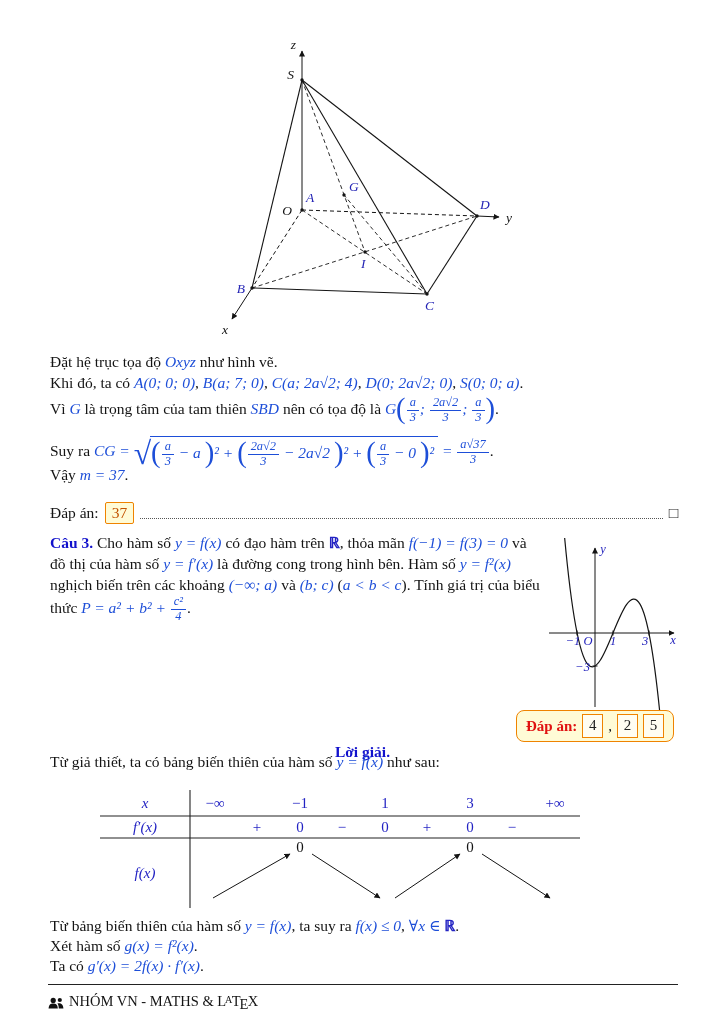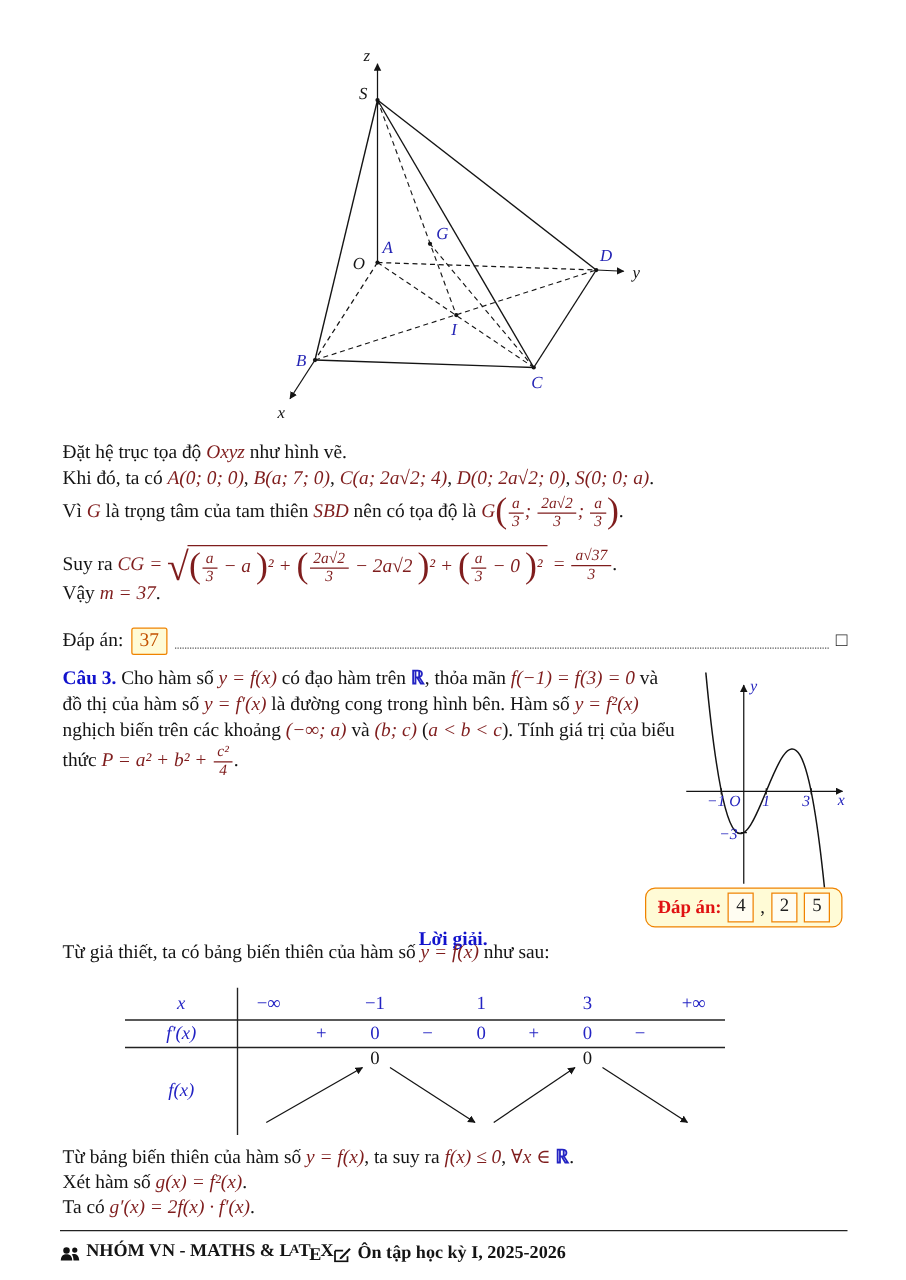--- a/index.html
+++ b/index.html
@@ -1,20 +1,20 @@
 <!DOCTYPE html>
 <html><head>
 <meta charset="utf-8">
 <style>
   html,body{margin:0;padding:0}
   body{width:725px;height:1024px;position:relative;background:#fff;overflow:hidden;
        font-family:"Liberation Serif","DejaVu Serif",serif;color:#141414;font-size:15.5px;line-height:1.34}
   .line{position:absolute;left:50px;width:628px;white-space:nowrap}
   .para{position:absolute;white-space:normal}
-  .m{color:#7f1d1d;font-style:italic}
+  .m{color:#1d4ed8;font-style:italic}
   .mu{color:#2323c3;font-style:normal}
   .b{font-weight:bold}
   .qb{color:#1212cc;font-weight:bold}
   .frac{display:inline-flex;flex-direction:column;text-align:center;vertical-align:middle;
         font-size:0.8em;line-height:1.12;padding:0 1px}
   .frac .num{display:block;padding:0 3px;border-bottom:1px solid currentColor}
   .frac .den{display:block;padding:0 3px}
   .bigp{font-size:1.85em;font-style:normal;line-height:0;vertical-align:-0.14em}
   .rad{font-size:2.05em;font-style:normal;line-height:0;vertical-align:-0.24em;margin-right:-1px}
   .sqrt{display:inline-block;border-top:1.3px solid currentColor;padding:3px 4px 0 1px;vertical-align:middle}
@@ -28,21 +28,21 @@
   .ans3{position:absolute;display:flex;align-items:center;gap:5px;border:1.6px solid #ef8300;
         background:#fffbd6;border-radius:8px;padding:3px 9px;font-size:15px}
   .ans3 .albl{color:#e01212;font-weight:bold}
   .ans3 .cell{display:inline-block;border:1.4px solid #ef8300;background:#fffdf2;color:#222;
         min-width:19px;text-align:center;line-height:20px;height:22px}
   .bbt{position:absolute;font-size:15px}
   .bbt span{position:absolute;transform:translate(-50%,-50%);color:#2323c3;white-space:nowrap}
   .bbt .lbl{font-style:italic}
   .bbt .fz{color:#141414}
   .footer{position:absolute;left:48px;width:630px;display:flex;align-items:center;font-size:14.5px}
-  .footer .fl,.footer .fr{font-weight:bold;display:flex;align-items:center;gap:5px}
+  .footer .fl,.footer .fr{font-weight:normal;display:flex;align-items:center;gap:5px}
   .footer .fc{flex:1;text-align:center}
   .footer-rule{position:absolute;left:48px;width:630px;border-top:1.2px solid #222}
   .texA{font-size:0.7em;vertical-align:0.3em;margin:0 -0.05em 0 -0.12em}
   .texE{vertical-align:-0.2em;margin:0 -0.04em 0 -0.08em}
   svg text{font-family:"Liberation Serif","DejaVu Serif",serif}
   .figlab{font-style:italic;font-size:13.5px;fill:#141414}
   .figlab.blue{fill:#2525b5}
   .glab{font-style:italic;font-size:12.5px;fill:#2424bd}
 </style>
 </head>
@@ -213,22 +213,15 @@
   <div class="footer" style="top:992px">
     <span class="fl">
       <svg width="16" height="12" viewBox="0 0 16 12">
         <circle cx="5.2" cy="3.4" r="2.6" fill="#111"></circle>
         <path d="M0.6 11.4 C0.8 7.6 2.6 6.4 5.2 6.4 C7.8 6.4 9.6 7.6 9.8 11.4 Z" fill="#111"></path>
         <circle cx="11.8" cy="3" r="2.1" fill="#111"></circle>
         <path d="M10.4 6.2 C13.2 6 15.2 7.4 15.4 11.4 L10.8 11.4 C10.7 9 10.3 7.4 9.4 6.5 Z" fill="#111"></path>
       </svg>
       <span><span>NHÓM VN - MATHS &amp; L</span><span class="texA">A</span><span>T</span><span class="texE">E</span><span>X</span></span>
     </span>
-    <span class="fr">
-      <svg width="14" height="13" viewBox="0 0 14 13">
-        <path d="M1 3.5 H7.5 M1 3.5 V12 H11 V8" fill="none" stroke="#111" stroke-width="1.4"></path>
-        <path d="M5.2 8.8 L12.4 1.4 L13.6 2.6 L6.4 9.9 L4.6 10.4 Z" fill="#111"></path>
-      </svg>
-      <span>Ôn tập học kỳ I, 2025-2026</span>
-    </span>
   </div>
 
 </div>
 
 </body></html>

